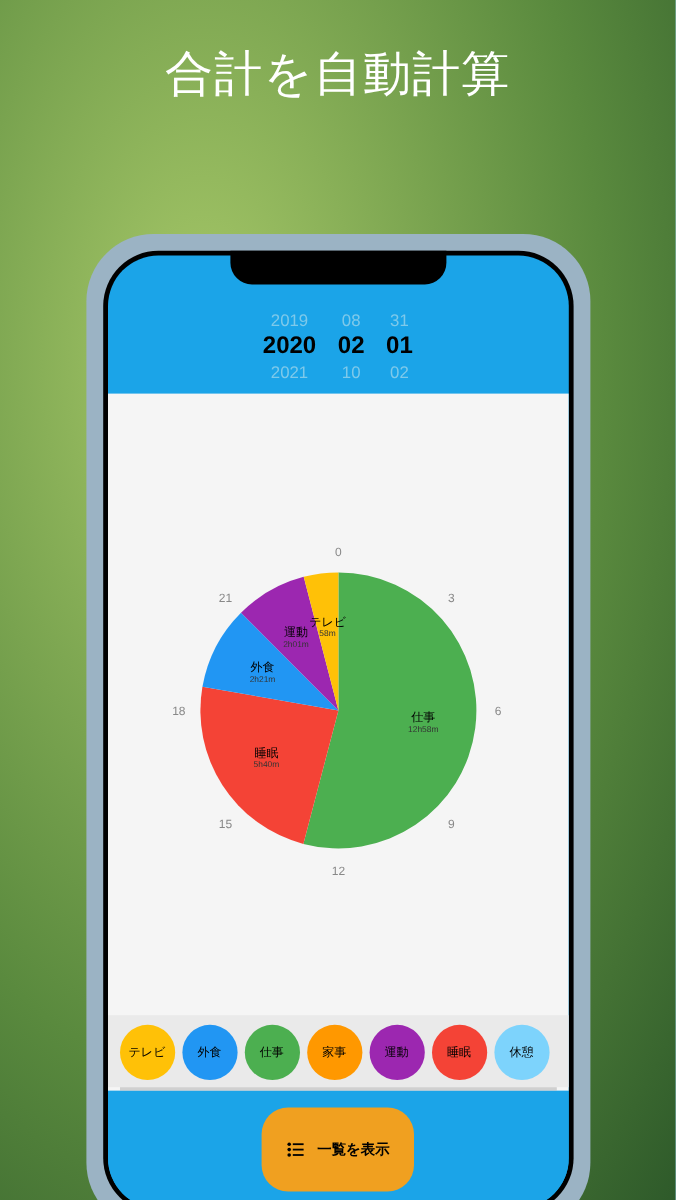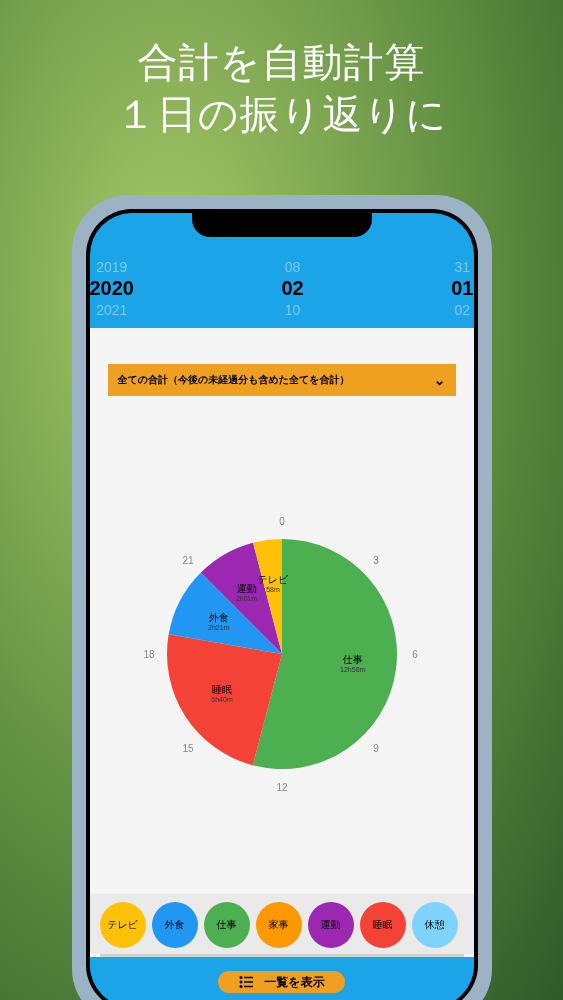--- a/index.html
+++ b/index.html
@@ -56,21 +56,21 @@
       transform: translateX(-50%);
       width: 180px;
       height: 28px;
       background: #000;
       border-radius: 0 0 18px 18px;
       z-index: 10;
     }
     .date-picker {
       margin-top: 40px;
       display: flex;
-      justify-content: space-between;
+      justify-content: center;
       gap: 18px;
       font-size: 14px;
       color: #7ec9ea;
       padding: 6px 0 10px;
     }
     .date-col { display: flex; flex-direction: column; align-items: center; gap: 2px; }
     .date-col .current { color: #000; font-weight: 700; font-size: 20px; }
     .white-panel {
       background: #f5f5f5;
       flex: 1;
@@ -119,39 +119,38 @@
     .bottom-bar {
       background: #1ba4e8;
       padding: 14px 18px;
       display: flex;
       justify-content: space-around;
       gap: 14px;
     }
     .bottom-btn {
       background: #f0a020;
       border-radius: 22px;
-      padding: 2px 20px;
+      padding: 26px 20px;
       display: flex;
       align-items: center;
       gap: 8px;
       font-size: 12px;
       font-weight: 700;
       color: #000;
     }
     .btn-icon { width: 18px; height: 18px; }
     .divider-bar { height: 3px; background: #d0d0d0; margin: 0 10px; }
     .slice-label { font-size: 10px; fill: #000; }
     .slice-sub { font-size: 7px; fill: #333; }
   </style>
 </head>
 <body>
 
 <div class="promo-text">
   <div>合計を自動計算</div>
-  <div>１日の振り返りに</div>
 </div>
 
 <div class="phone">
   <div class="phone-inner">
     <div class="notch"></div>
     <div class="screen">
 
       <div class="date-picker">
         <div class="date-col">
           <span>2019</span>
@@ -165,24 +164,20 @@
         </div>
         <div class="date-col">
           <span>31</span>
           <span class="current">01</span>
           <span>02</span>
         </div>
       </div>
 
       <div class="white-panel">
 
-        <div class="dropdown">
-          <span>全ての合計（今後の未経過分も含めた全てを合計）</span>
-          <span class="chevron">⌄</span>
-        </div>
 
         <div class="chart-area">
           <svg class="pie" viewBox="0 0 310 310" id="pie-svg">
               <path d="M 155 160 L 155 45 A 115 115 0 1 1 125.79403467831264 271.22954458968354 Z" fill="#4caf50"></path>
               <text x="225.7131644325565" y="169.12898548220036" text-anchor="middle" class="slice-label">仕事</text>
               <text x="225.7131644325565" y="178.12898548220036" text-anchor="middle" class="slice-sub">12h58m</text>
               <path d="M 155 160 L 125.79403467831264 271.22954458968354 A 115 115 0 0 1 41.68945094867041 140.36025779990405 Z" fill="#f44336"></path>
               <text x="95.0186231091368" y="198.54769028458412" text-anchor="middle" class="slice-label">睡眠</text>
               <text x="95.0186231091368" y="207.54769028458412" text-anchor="middle" class="slice-sub">5h40m</text>
               <path d="M 155 160 L 41.68945094867041 140.36025779990405 A 115 115 0 0 1 73.84267634570809 78.52307800811012 Z" fill="#2196f3"></path>

